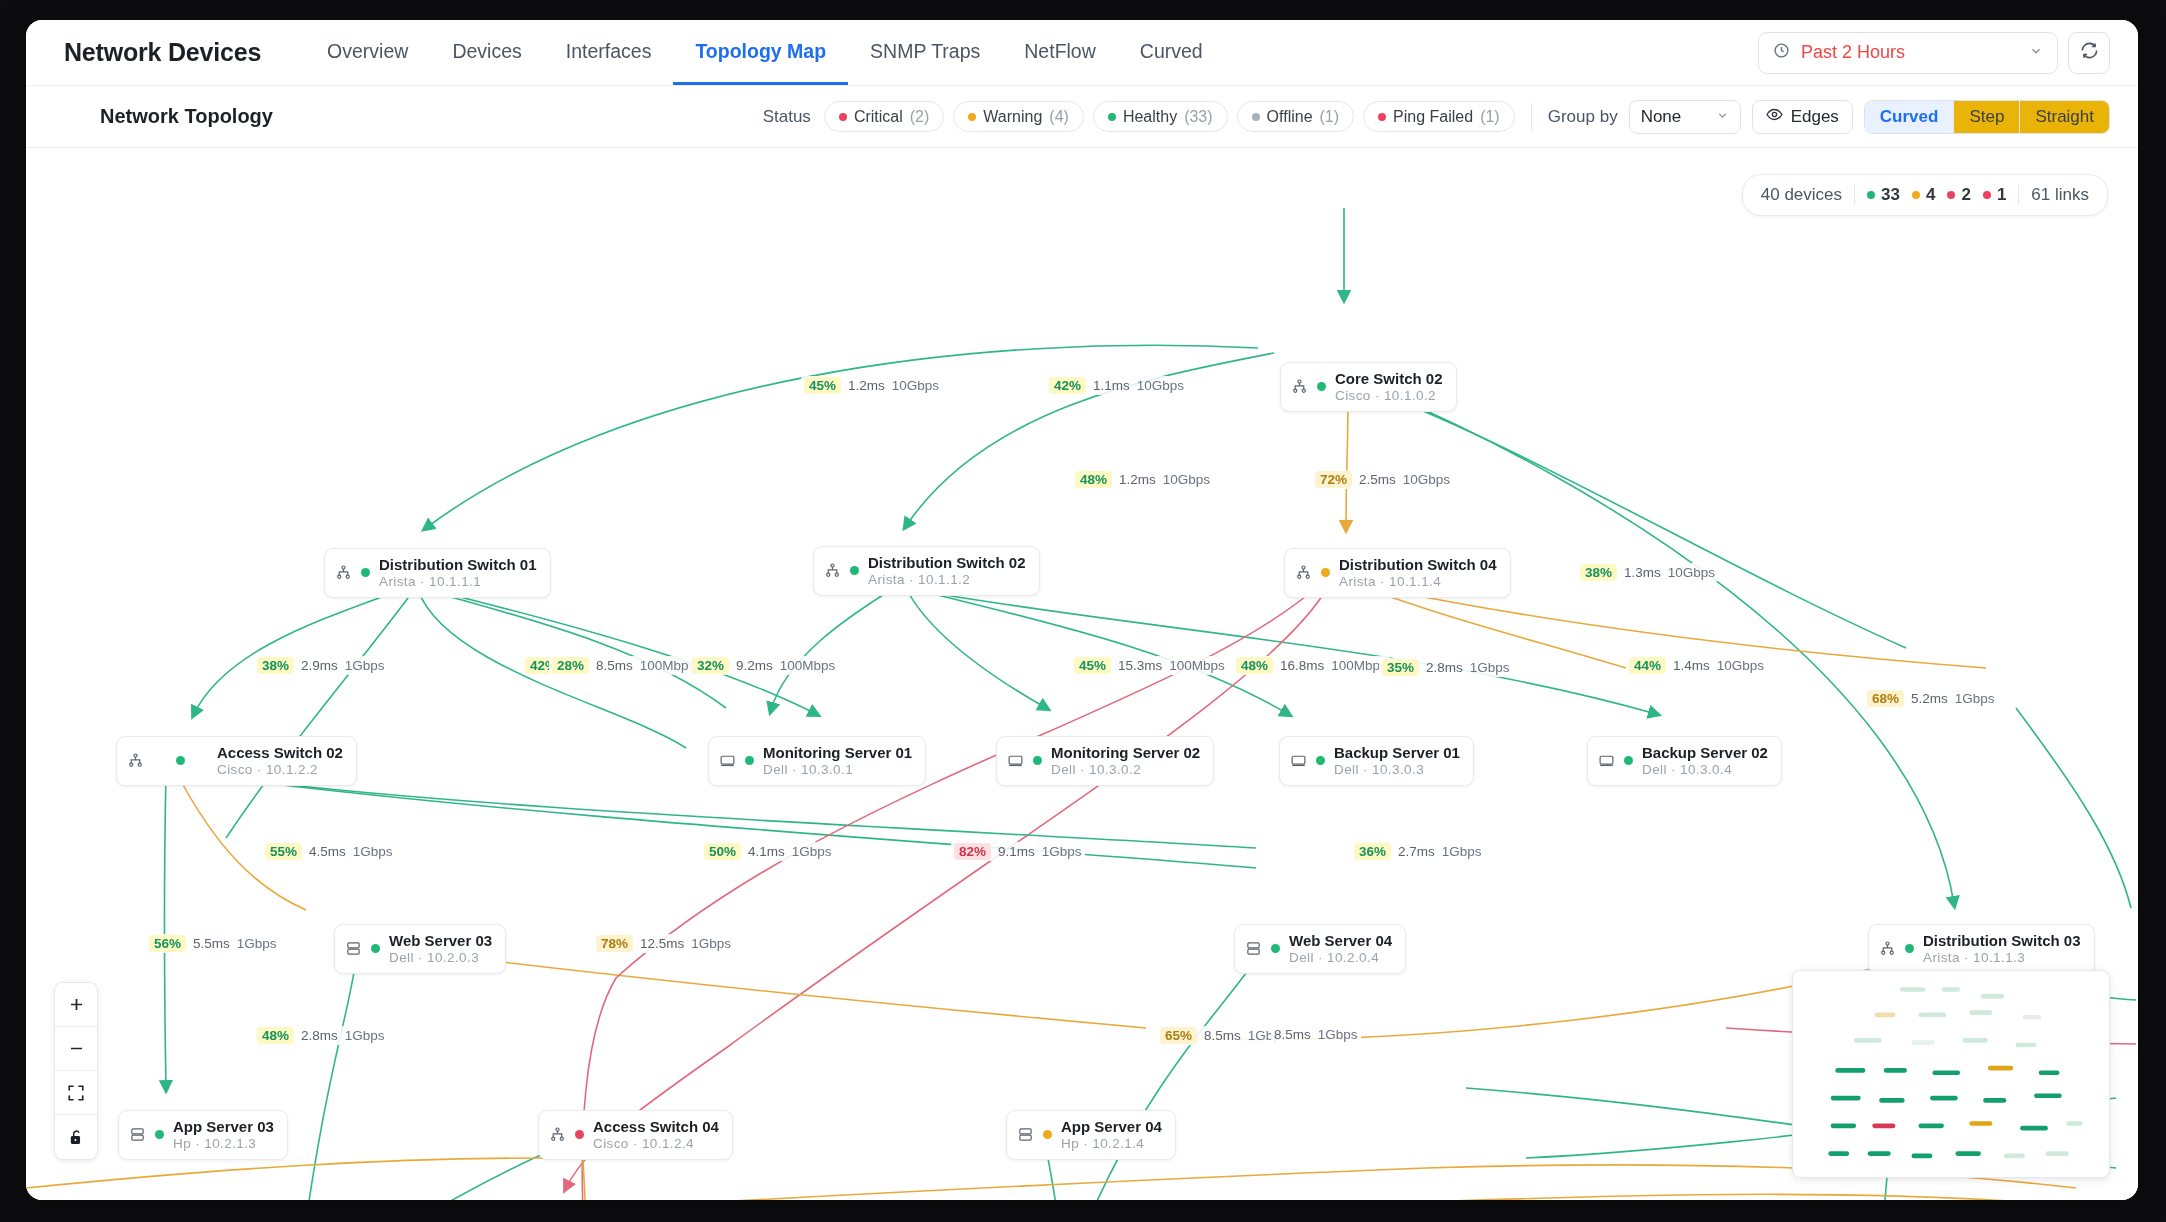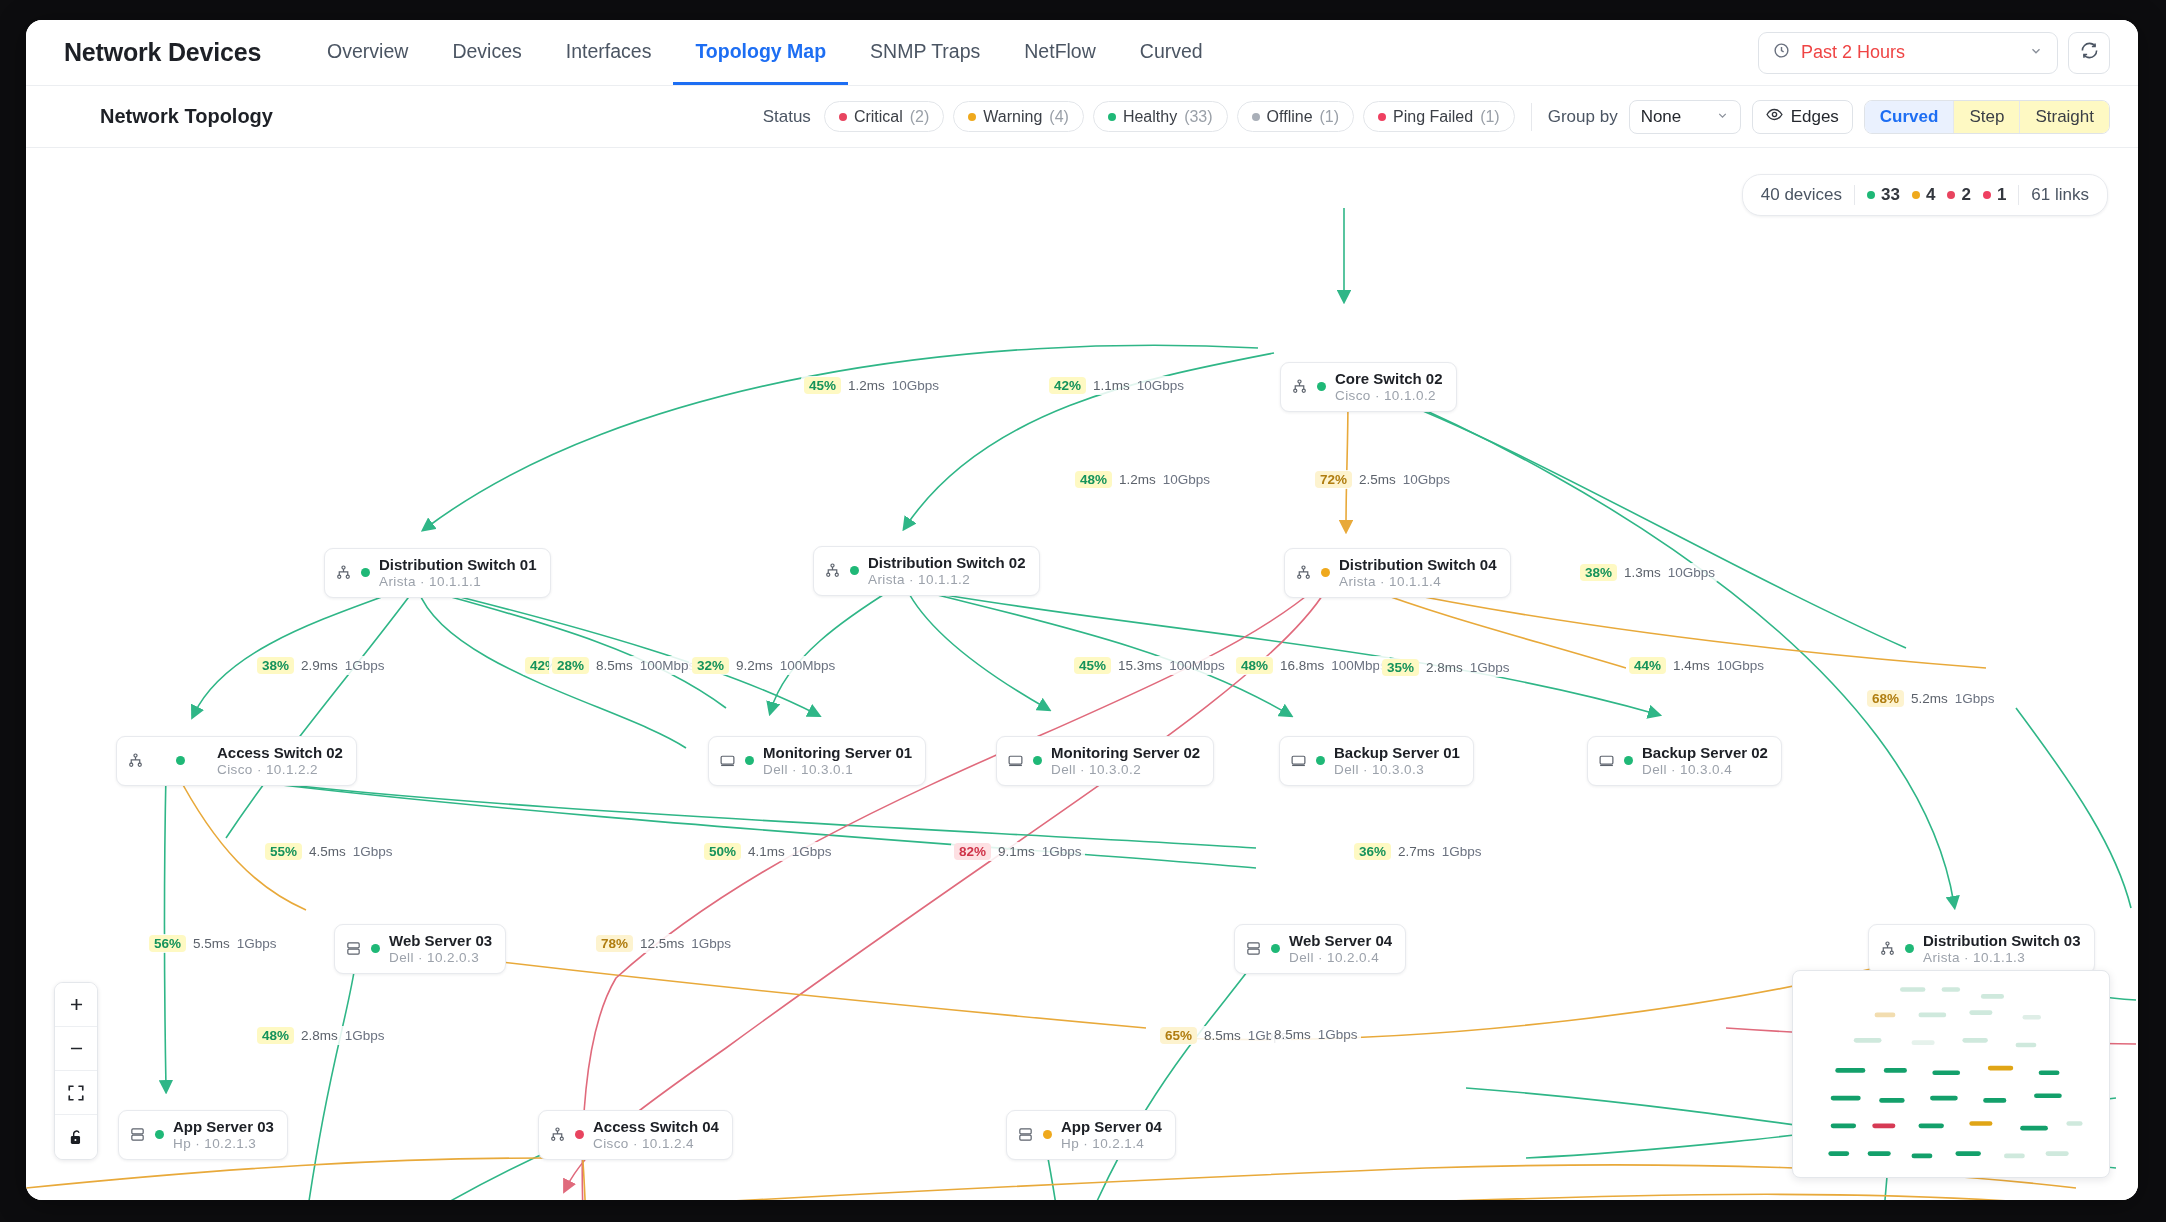--- a/index.html
+++ b/index.html
@@ -80,21 +80,21 @@
   }
   .select .chev { margin-left: auto; color: #8b919b; font-size: 14px; }
   .edges-btn {
     display: flex; align-items: center; gap: 8px; height: 34px;
     border: 1px solid #dfe3e8; border-radius: 8px; padding: 0 13px;
     font-size: 17px; color: #25282e; background: #fff; cursor: pointer;
   }
   .segmented { display: flex; border: 1px solid #dfe3e8; border-radius: 8px; overflow: hidden; height: 34px; }
   .seg {
     font-size: 17px; color: #3b3f46; padding: 0 15px; display: flex; align-items: center;
-    background: #fef9c3; border-right: 1px solid #e5e8ec; cursor: pointer; white-space: nowrap;
+    background: #eab308; border-right: 1px solid #e5e8ec; cursor: pointer; white-space: nowrap;
   }
   .seg:last-child { border-right: none; }
   .seg.active { background: #eaf1fe; color: #1d6ef3; font-weight: bold; }
 
   
   .canvas { position: relative; width: 100%; height: 1052px; background: #fff; overflow: hidden; }
   .canvas svg.edges { position: absolute; inset: 0; width: 100%; height: 100%; }
 
   .node {
     position: absolute;

